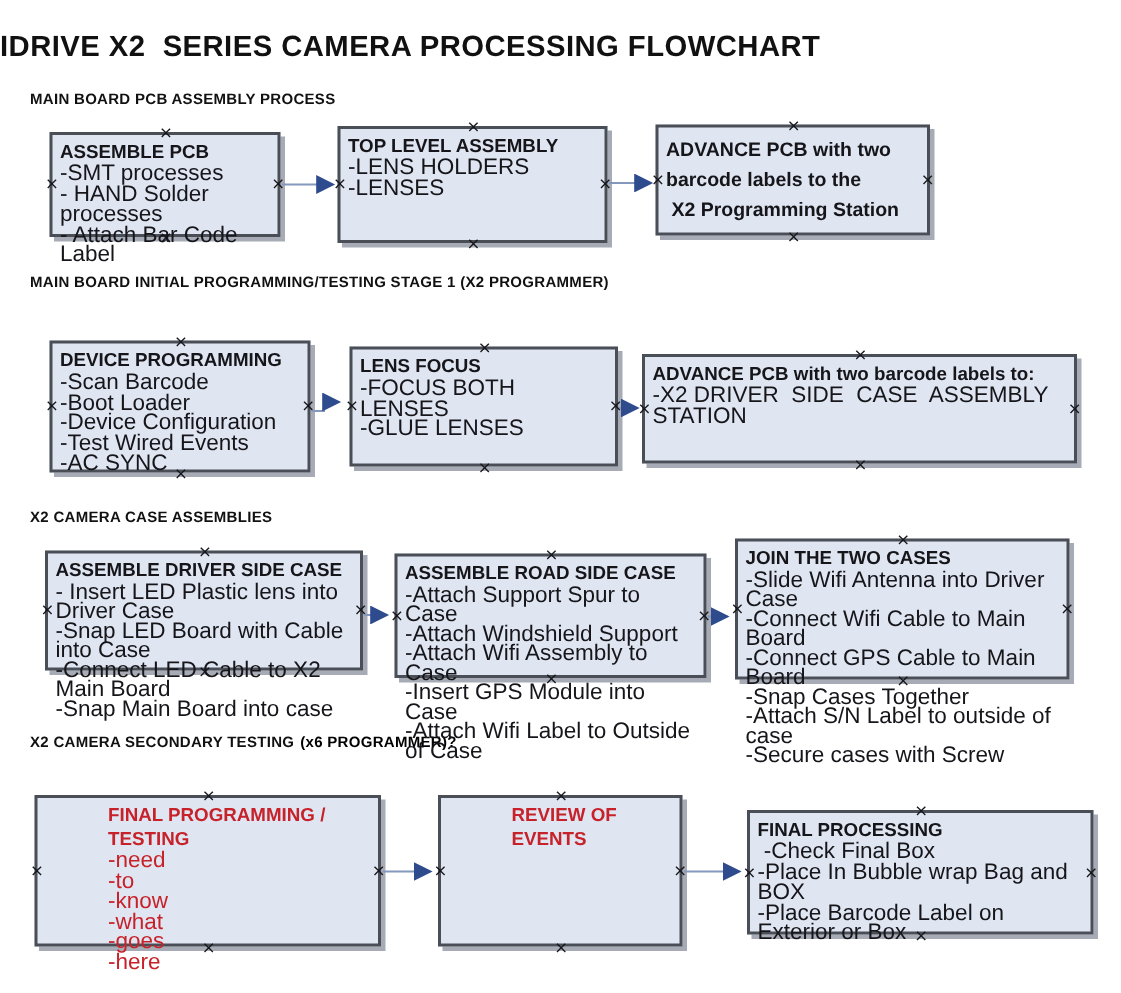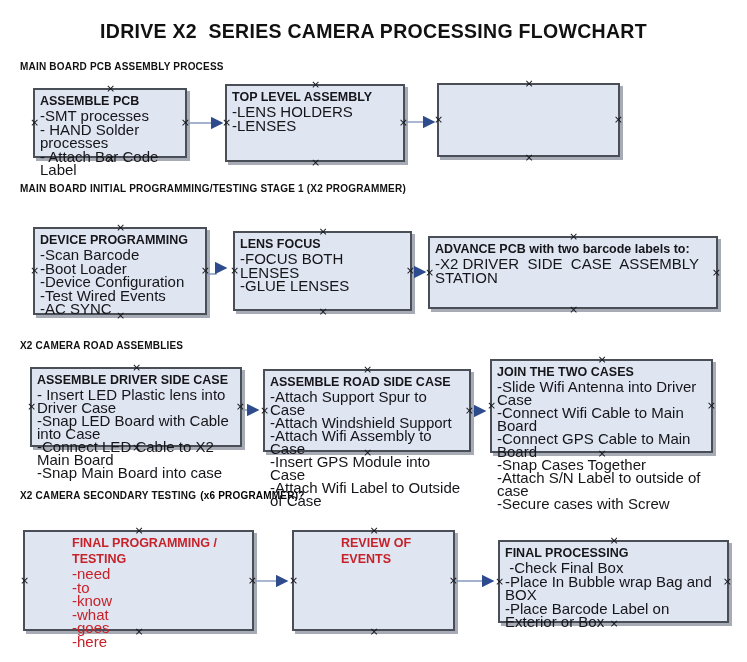--- a/index.html
+++ b/index.html
@@ -1,21 +1,21 @@
 <!DOCTYPE html>
 <html><head>
 <meta charset="utf-8">
 <style>
   html,body{margin:0;padding:0;background:#fff;}
   #canvas{
     position:relative;width:747px;height:662px;background:#ffffff;
     font-family:"Liberation Sans",sans-serif;color:#15151a;overflow:hidden;
   }
   .title{
-    position:absolute;top:20px;left:0;right:0;text-align:center;
+    position:absolute;top:20px;left:0;right:0;text-align:left;
     font-size:19.5px;font-weight:bold;letter-spacing:.3px;color:#111;
     white-space:pre-wrap;
   }
   .sec-heading{
     position:absolute;left:20px;font-size:10px;font-weight:bold;
     letter-spacing:.2px;color:#111;white-space:pre-wrap;
   }
   .s1{top:61px}.s2{top:183px}.s3{top:340px}.s4{top:490px}
   .sec-heading .red-part{color:#000000;margin-left:4px;}
   .box{
@@ -56,21 +56,21 @@
 </style>
 </head>
 <body>
 
 <div id="canvas">
 
   <div class="title">IDRIVE X2  SERIES CAMERA PROCESSING FLOWCHART</div>
 
   <div class="sec-heading s1">MAIN BOARD PCB ASSEMBLY PROCESS</div>
   <div class="sec-heading s2">MAIN BOARD INITIAL PROGRAMMING/TESTING STAGE 1 (X2 PROGRAMMER)</div>
-  <div class="sec-heading s3">X2 CAMERA ROAD ASSEMBLIES</div>
+  <div class="sec-heading s3">X2 CAMERA CASE ASSEMBLIES</div>
   <div class="sec-heading s4"><span>X2 CAMERA SECONDARY TESTING</span><span class="red-part">(x6 PROGRAMMER)?</span></div>
 
   <div class="box b11">
     <span class="handle h-t">×</span>
     <span class="handle h-b">×</span>
     <span class="handle h-l">×</span>
     <span class="handle h-r">×</span>
     <div class="box-title">ASSEMBLE PCB</div>
     <div class="box-lines">-SMT processes
 - HAND Solder processes
@@ -83,20 +83,23 @@
     <span class="handle h-r">×</span>
     <div class="box-title">TOP LEVEL ASSEMBLY</div>
     <div class="box-lines">-LENS HOLDERS
 -LENSES</div>
   </div>
   <div class="box b13">
     <span class="handle h-t">×</span>
     <span class="handle h-b">×</span>
     <span class="handle h-l">×</span>
     <span class="handle h-r">×</span>
+    <div class="box-title">ADVANCE PCB with two
+barcode labels to the
+ X2 Programming Station</div>
   </div>
 
   <div class="box b21">
     <span class="handle h-t">×</span>
     <span class="handle h-b">×</span>
     <span class="handle h-l">×</span>
     <span class="handle h-r">×</span>
     <div class="box-title">DEVICE PROGRAMMING</div>
     <div class="box-lines">-Scan Barcode
 -Boot Loader

